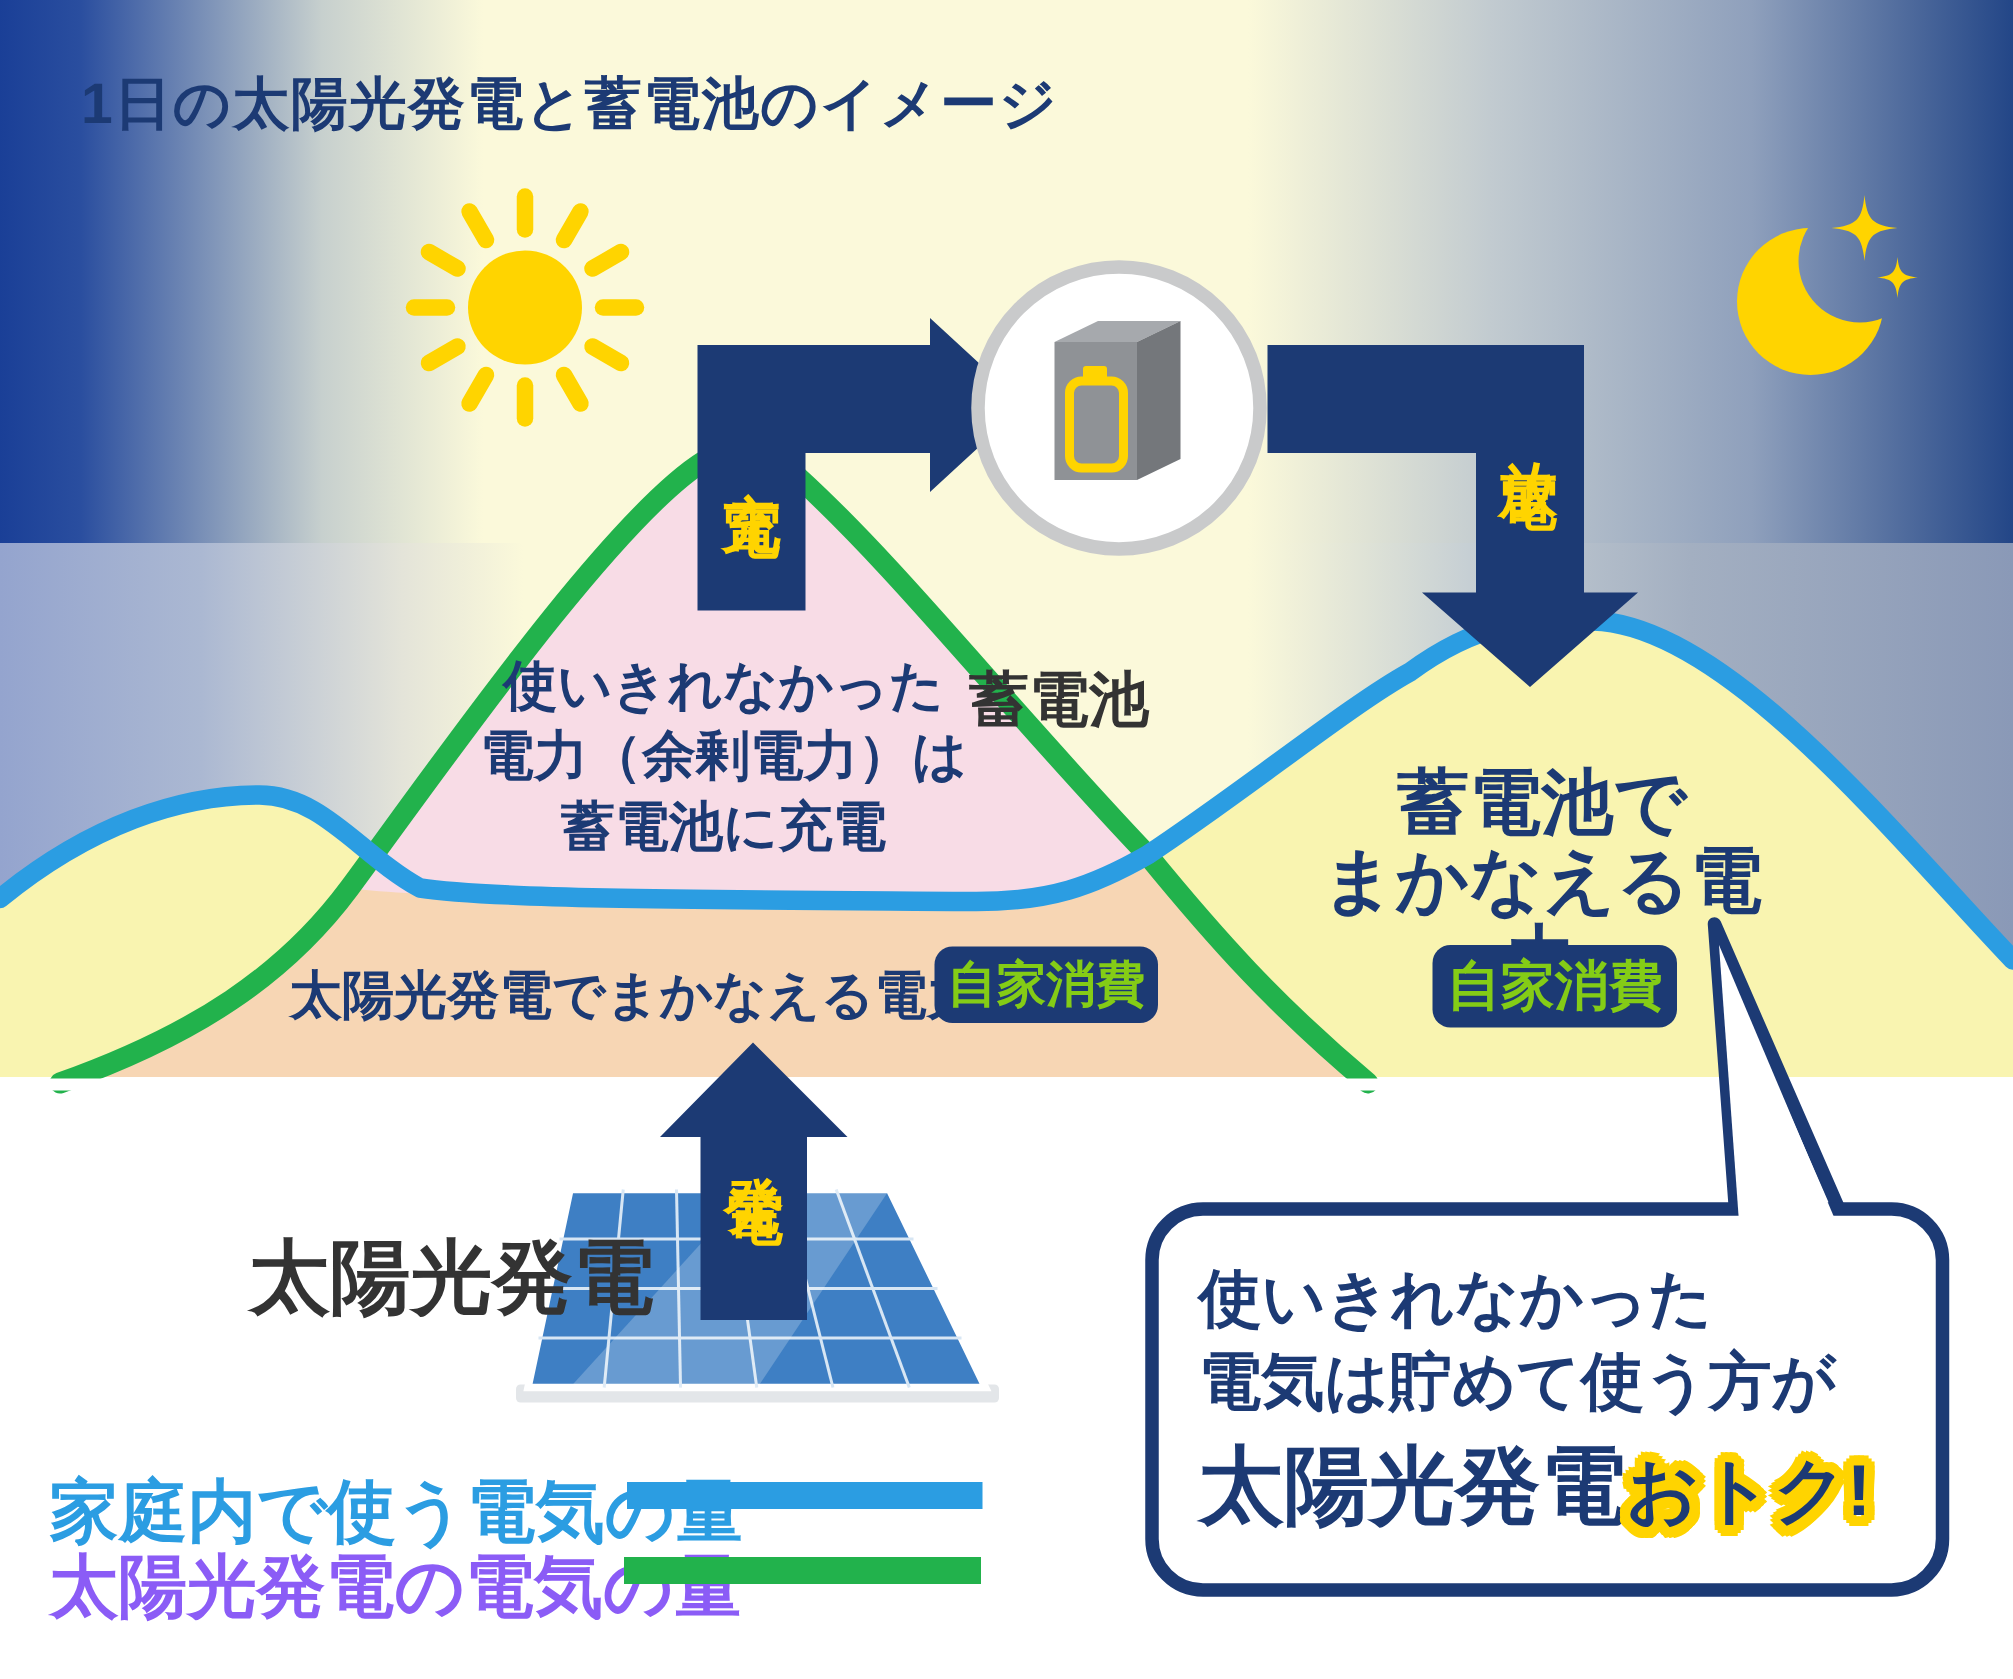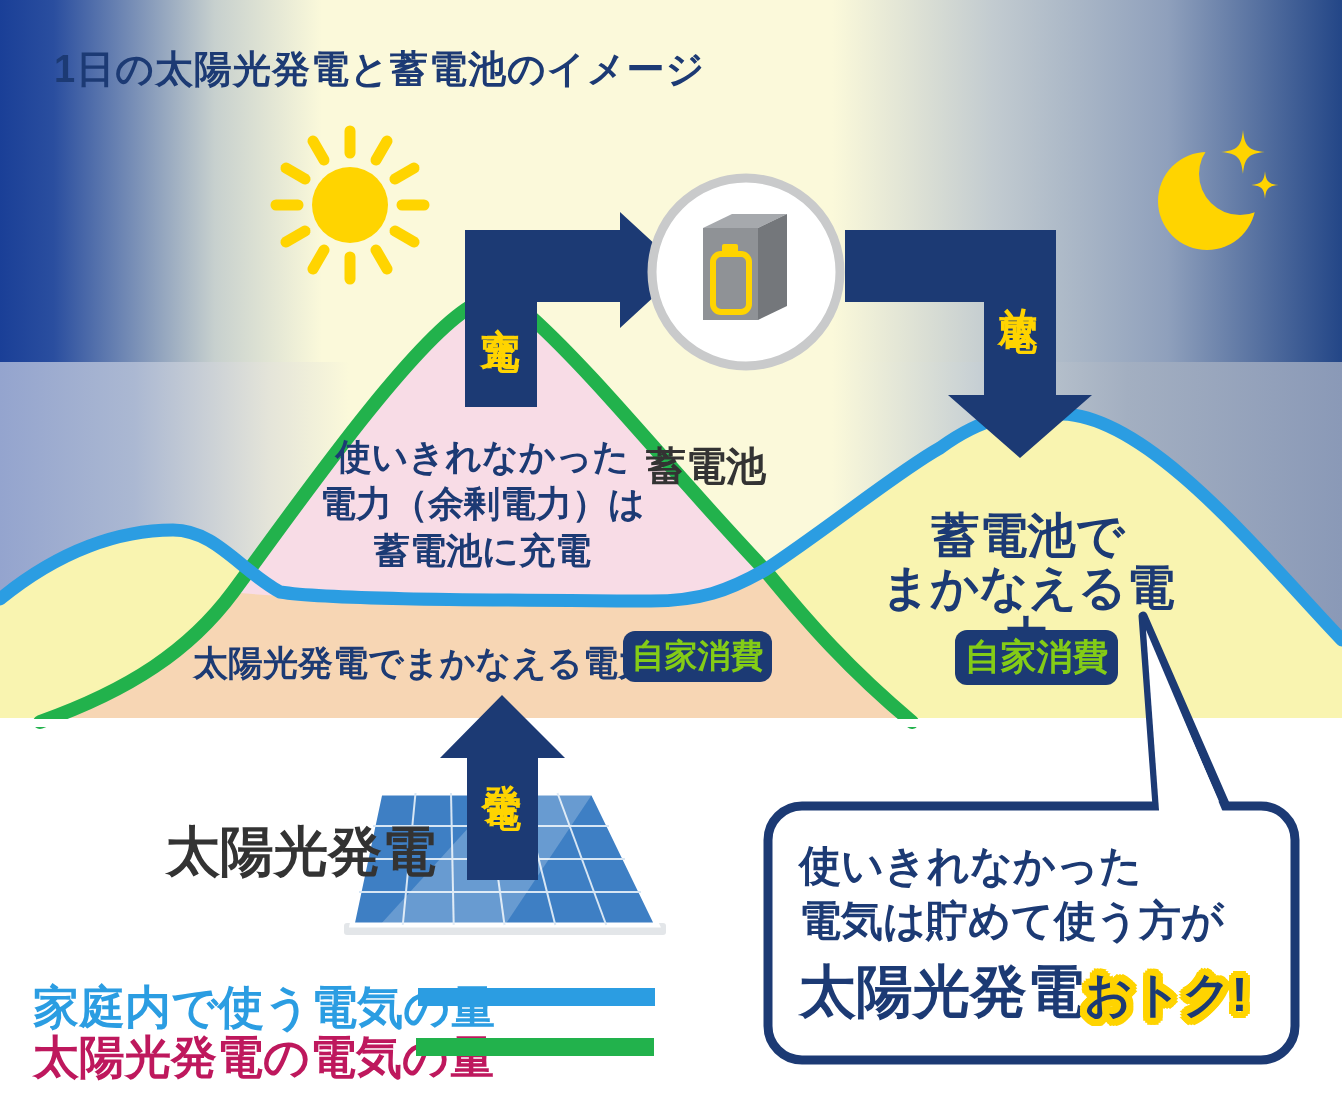--- a/index.html
+++ b/index.html
@@ -23,21 +23,21 @@
   .badge{
     display:flex;align-items:center;justify-content:center;
     background:#1C3A74;color:#84cc16;font-weight:bold;border-radius:12px;
   }
   .badge-left{left:623px;top:631px;width:149px;height:51px;font-size:33px;}
   .badge-right{left:955px;top:630px;width:163px;height:55px;font-size:36px;}
   .battery-area-label{left:858px;top:510px;width:340px;text-align:center;font-size:48px;line-height:52px;font-weight:bold;color:#1C3A74;}
   .panel-label{left:166px;top:816px;font-size:54px;font-weight:bold;color:#333333;}
   .legend-text{font-size:46px;font-weight:bold;}
   .legend-text-usage{left:33px;top:977px;color:#2B9DE2;}
-  .legend-text-solar{left:33px;top:1027px;color:#be185d;}
+  .legend-text-solar{left:33px;top:1027px;color:#8b5cf6;}
   .legend-bar{height:18px;}
   .legend-bar-usage{left:418px;top:988px;width:237px;background:#2B9DE2;}
   .legend-bar-solar{left:416px;top:1038px;width:238px;background:#22B24C;}
   .callout-text{left:799px;top:838px;width:470px;color:#1C3A74;font-weight:bold;}
   .callout-line{font-size:42px;line-height:55px;}
   .callout-big{margin-top:8px;font-size:57px;line-height:70px;}
   .otoku{
     font-size:48px;color:#1C3A74;
     text-shadow:
       7px 0 0 #FFD400,-7px 0 0 #FFD400,0 7px 0 #FFD400,0 -7px 0 #FFD400,

